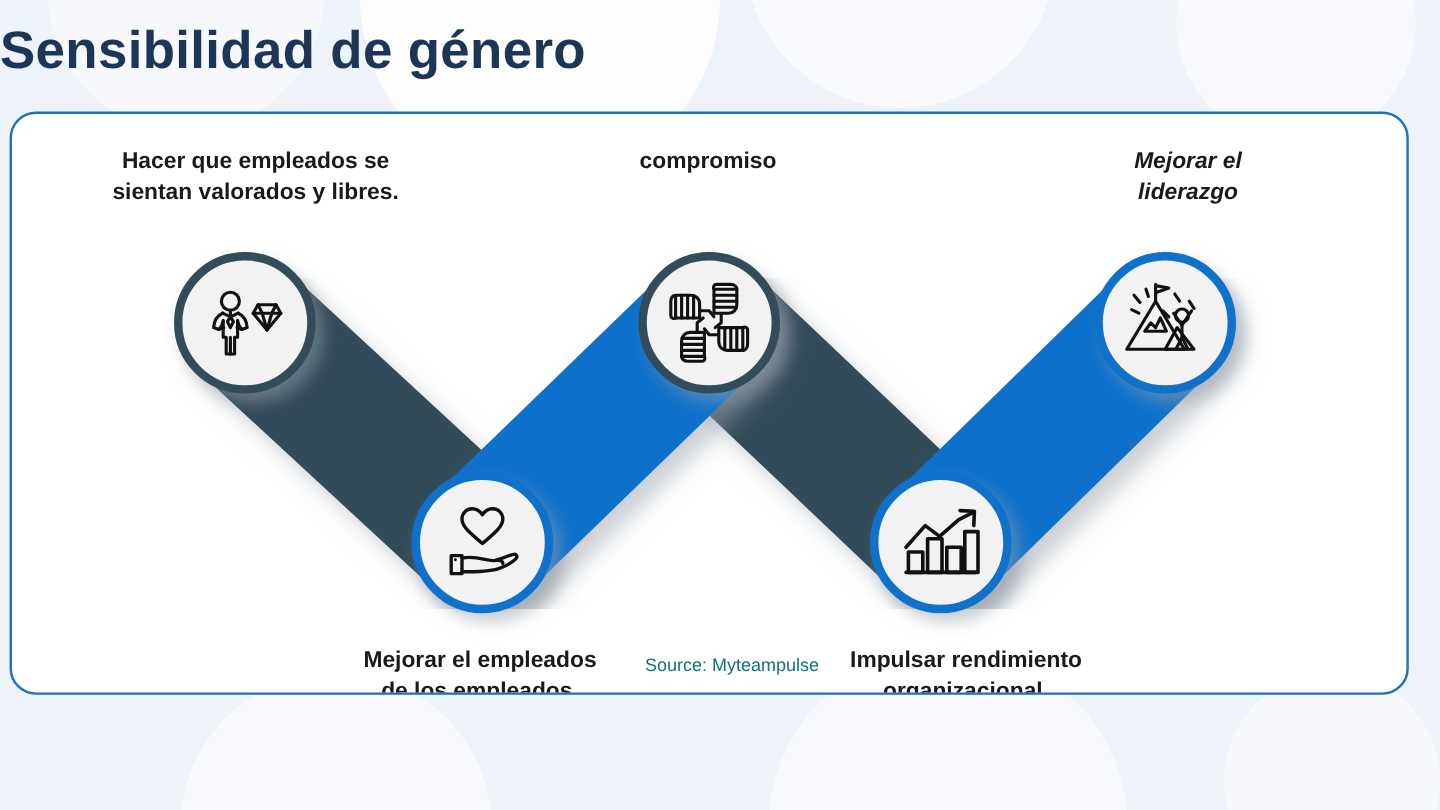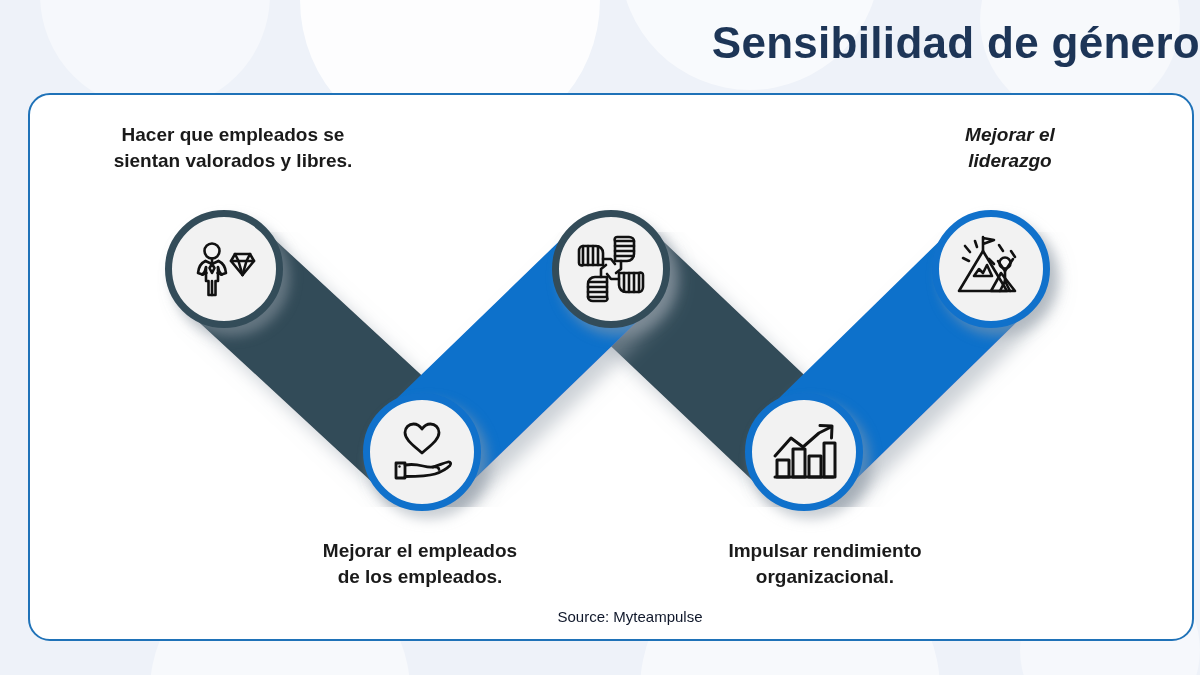--- a/index.html
+++ b/index.html
@@ -12,26 +12,26 @@
   .blob{position:absolute;border-radius:50%;background:#ffffff;opacity:.85;}
   .b1{width:300px;height:300px;left:300px;top:-150px;}
   .b2{width:260px;height:260px;left:620px;top:-170px;opacity:.6;}
   .b3{width:230px;height:230px;left:40px;top:-120px;opacity:.45;}
   .b4{width:260px;height:260px;left:150px;top:560px;opacity:.5;}
   .b5{width:300px;height:300px;left:640px;top:540px;opacity:.55;}
   .b6{width:200px;height:200px;left:980px;top:-80px;opacity:.5;}
   .b7{width:180px;height:180px;left:1020px;top:560px;opacity:.45;}
 
   .title{
-    position:absolute;left:0;right:0;top:18px;text-align:right;
+    position:absolute;left:0;right:0;top:18px;text-align:left;
     font-size:44px;font-weight:bold;color:#1d3557;letter-spacing:.3px;
   }
 
   .card{
-    position:absolute;left:28px;top:93px;width:1166px;height:548px;
+    position:absolute;left:8px;top:93px;width:1166px;height:486px;
     background:#ffffff;border:2px solid #1f72b8;border-radius:22px;
     box-sizing:border-box;overflow:hidden;
   }
 
   .stage{position:absolute;left:0;top:0;width:1166px;height:558px;}
   .stage svg{position:absolute;left:0;top:0;}
 
   .node{
     position:absolute;width:118px;height:118px;border-radius:50%;
     box-sizing:border-box;background:#f2f2f2;
@@ -41,21 +41,21 @@
   .node.blue{border:7px solid #1071cb;}
   .node svg{display:block;}
 
   .cap{
     position:absolute;text-align:center;font-size:19px;font-weight:bold;
     color:#1a1a1a;line-height:1.35;
   }
 
   .source{
     position:absolute;left:0;right:0;bottom:14px;text-align:center;
-    font-size:15px;color:#0f172a;margin-left:38px;
+    font-size:15px;color:#0f766e;margin-left:38px;
   }
 </style>
 </head>
 <body>
 
 <div class="bg-blobs">
   <div class="blob b1"></div>
   <div class="blob b2"></div>
   <div class="blob b3"></div>
   <div class="blob b4"></div>
@@ -175,20 +175,21 @@
       </g>
     </svg>
   </div>
 
   <div class="cap" style="left:38px;top:27px;width:330px;">
     <div>Hacer que empleados se</div>
     <div>sientan valorados y libres.</div>
   </div>
 
   <div class="cap" style="left:455px;top:27px;width:250px;">
+    <div>compromiso</div>
   </div>
 
   <div class="cap" style="left:860px;top:27px;width:240px;font-style:italic;">
     <div>Mejorar el</div>
     <div>liderazgo</div>
   </div>
 
   <div class="cap" style="left:245px;top:443px;width:290px;">
     <div>Mejorar el empleados</div>
     <div>de los empleados.</div>

